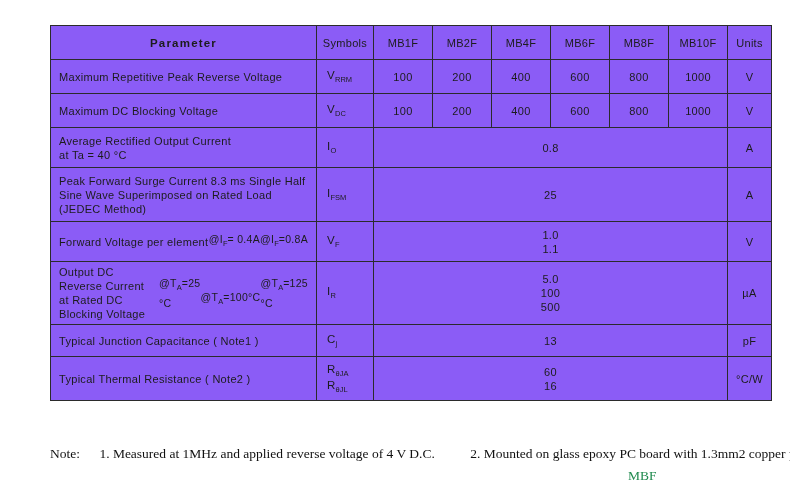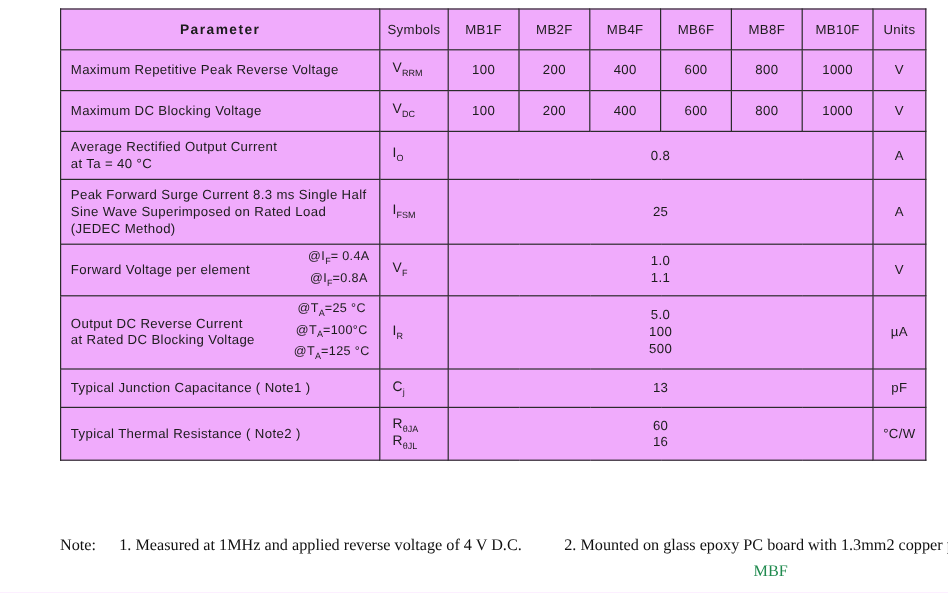--- a/index.html
+++ b/index.html
@@ -7,23 +7,23 @@
   body {
     background:#ffffff;
     font-family:"Liberation Sans", sans-serif;
     color:#1c1c1c;
     position:relative;
     overflow:hidden;
   }
   .page { position:absolute; inset:0; }
 
   table.spec-table {
-    position:absolute; left:50px; top:7px;
+    position:absolute; left:50px; top:25px;
     border-collapse:collapse; table-layout:fixed;
-    background:#f0abfc;
+    background:#8b5cf6;
   }
   .spec-table th, .spec-table td {
     border:1px solid #2b2b2b;
     font-size:11px; font-weight:normal;
     text-align:center; vertical-align:middle;
     letter-spacing:0.3px;
     padding:2px;
   }
   .spec-table th { font-size:11px; }
   th.th-param { font-weight:bold; letter-spacing:1.2px; font-size:11.5px; }
@@ -31,21 +31,21 @@
   td.sym { text-align:left; padding-left:10px; font-size:11.5px; }
   td.sym sub, .ann sub { font-size:7.5px; letter-spacing:0; }
   td.val { line-height:14px; }
   td.unit { font-size:11px; }
 
   .h34{height:34px} .h40{height:40px} .h54{height:54px}
   .h46{height:46px} .h32{height:32px} .h44{height:44px}
 
   .param-flex { display:flex; align-items:center; justify-content:space-between; }
   .param-left { line-height:14px; }
-  .ann { display:flex; flex-direction:column; align-items:center; margin-left:auto; padding-right:2px; font-size:10.5px; line-height:14px; }
+  .ann { display:flex; align-items:flex-end; margin-left:auto; padding-right:2px; font-size:10.5px; line-height:14px; }
 
   .notes-row1 {
     position:absolute; left:50px; top:446px;
     font-family:"Liberation Serif", serif; font-size:13.5px; color:#111;
     white-space:nowrap;
   }
   .note-label { margin-right:16px; }
   .note-2 { margin-left:32px; }
   .notes-row2 {
     position:absolute; left:55px; top:468px;

